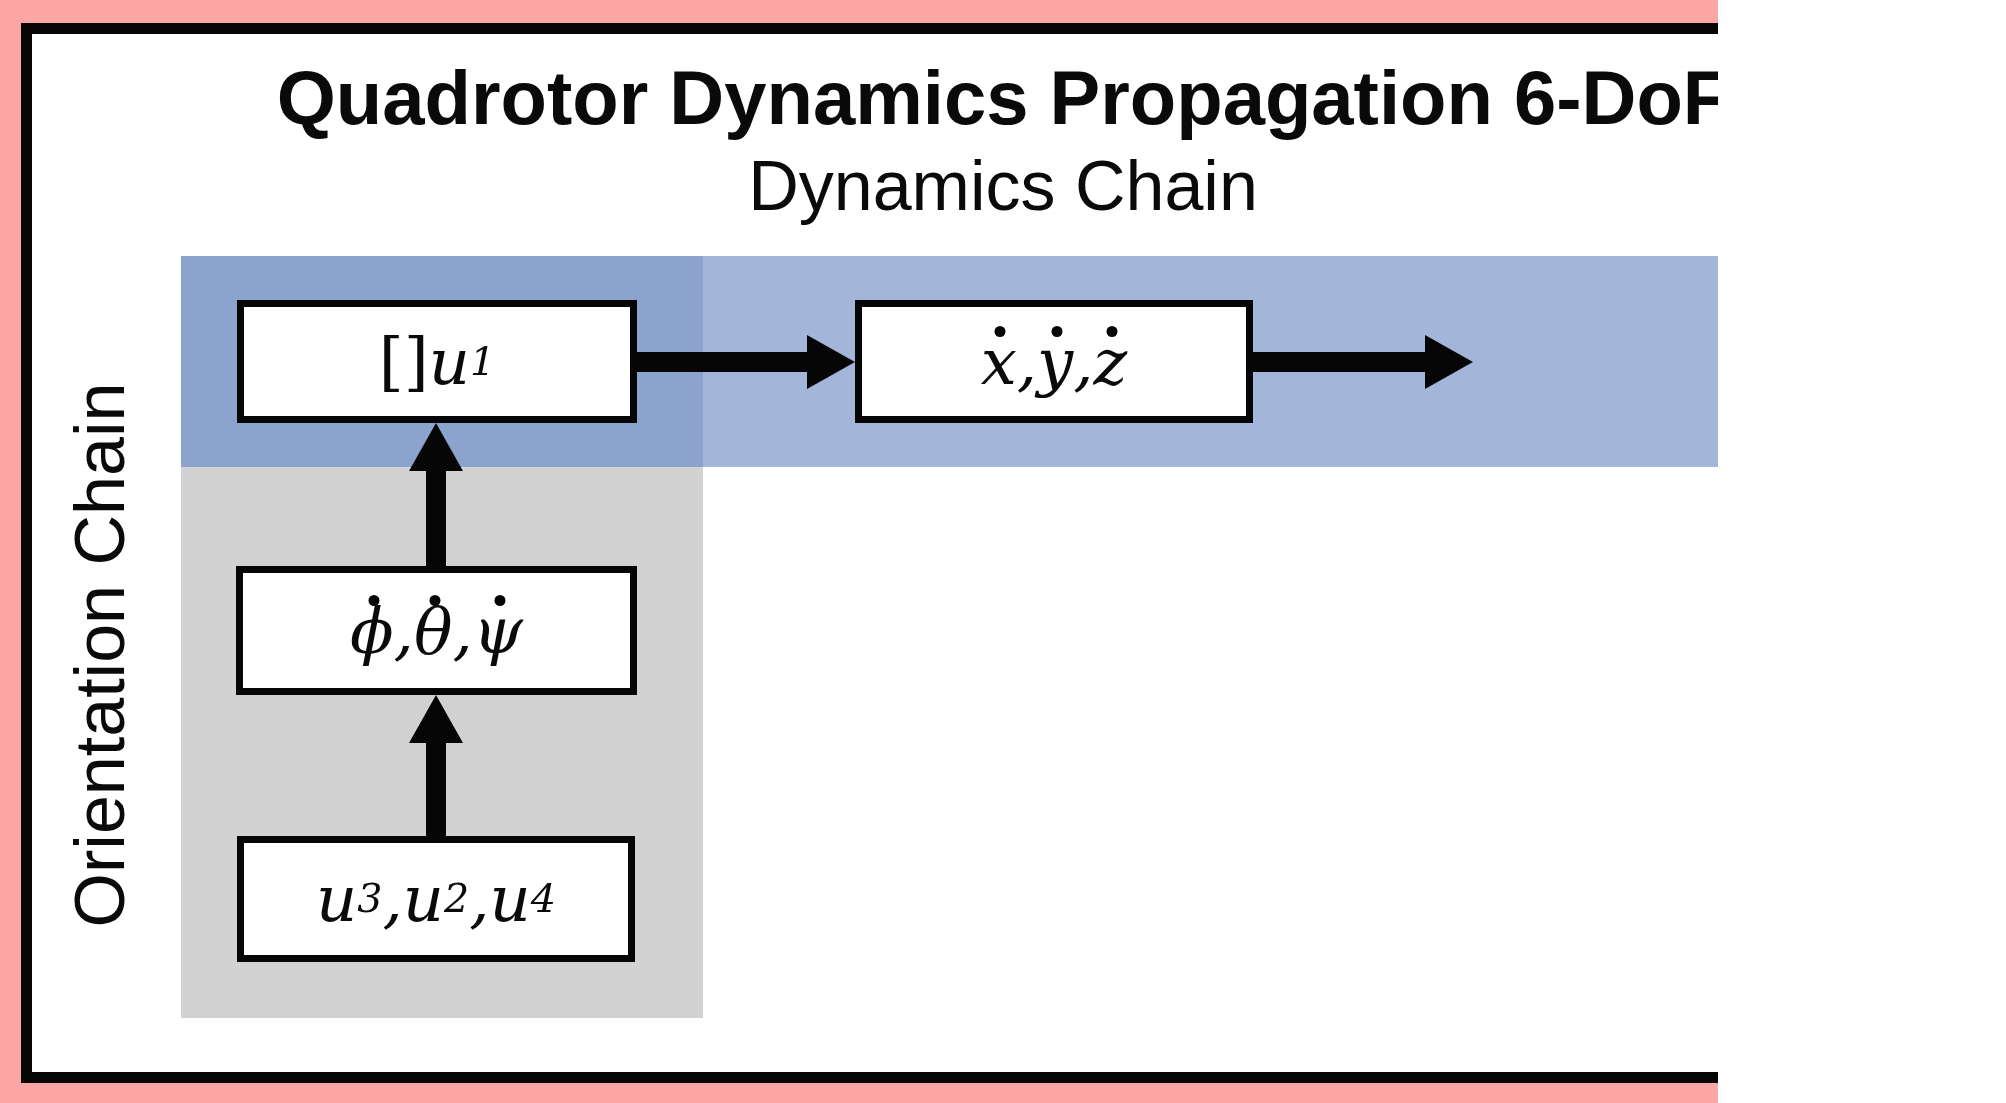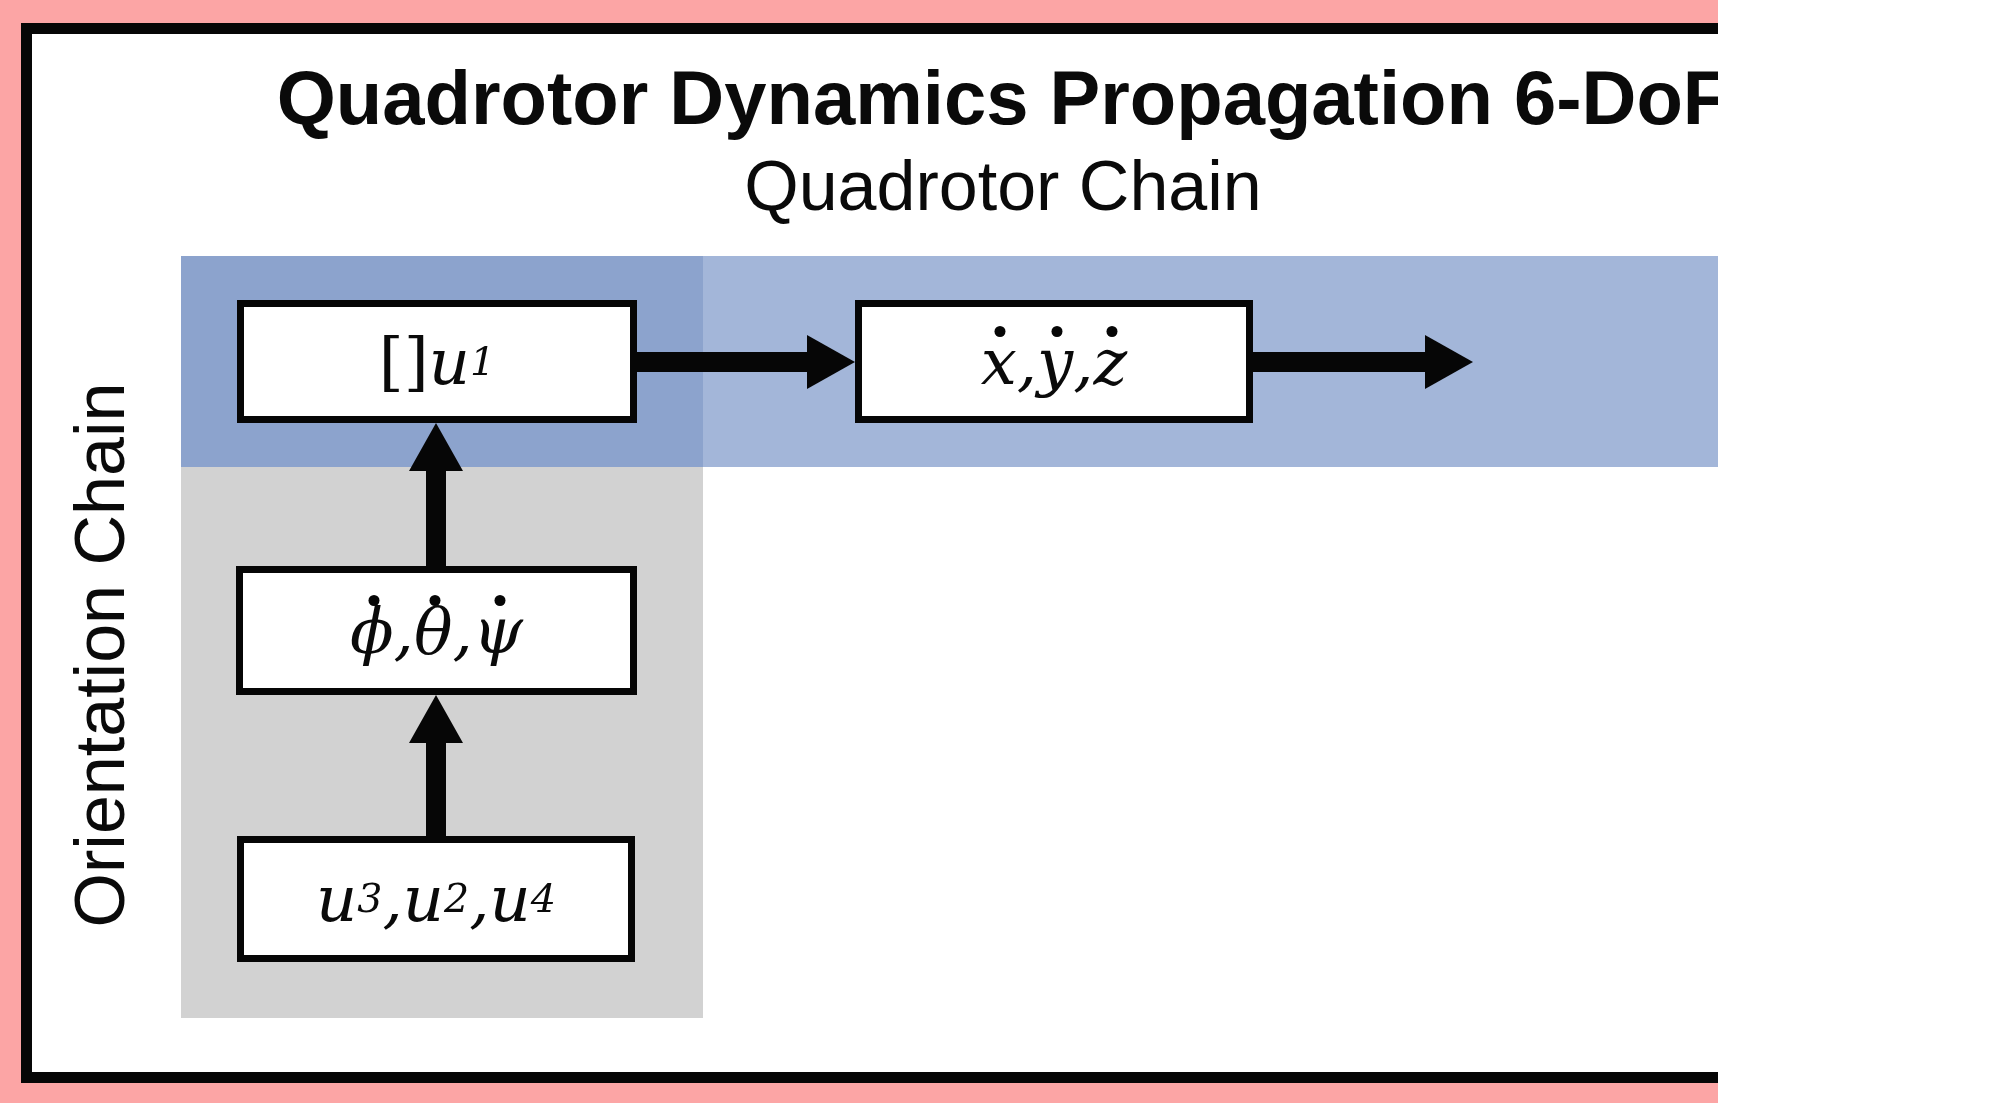--- a/index.html
+++ b/index.html
@@ -100,21 +100,21 @@
 <body>
 
 <div id="page">
   <div class="frame"></div>
 
   <div class="band-position"></div>
   <div class="band-overlap"></div>
   <div class="band-orientation"></div>
 
   <div class="title">Quadrotor Dynamics Propagation 6-DoF</div>
-  <div class="subtitle">Quadrotor Chain</div>
+  <div class="subtitle">Dynamics Chain</div>
   <div class="vlabel">Orientation Chain</div>
 
   <div class="harrow" id="arrow-att-vel">
     <div class="shaft"></div>
     <div class="head"></div>
   </div>
   <div class="harrow" id="arrow-vel-pos">
     <div class="shaft"></div>
     <div class="head"></div>
   </div>

